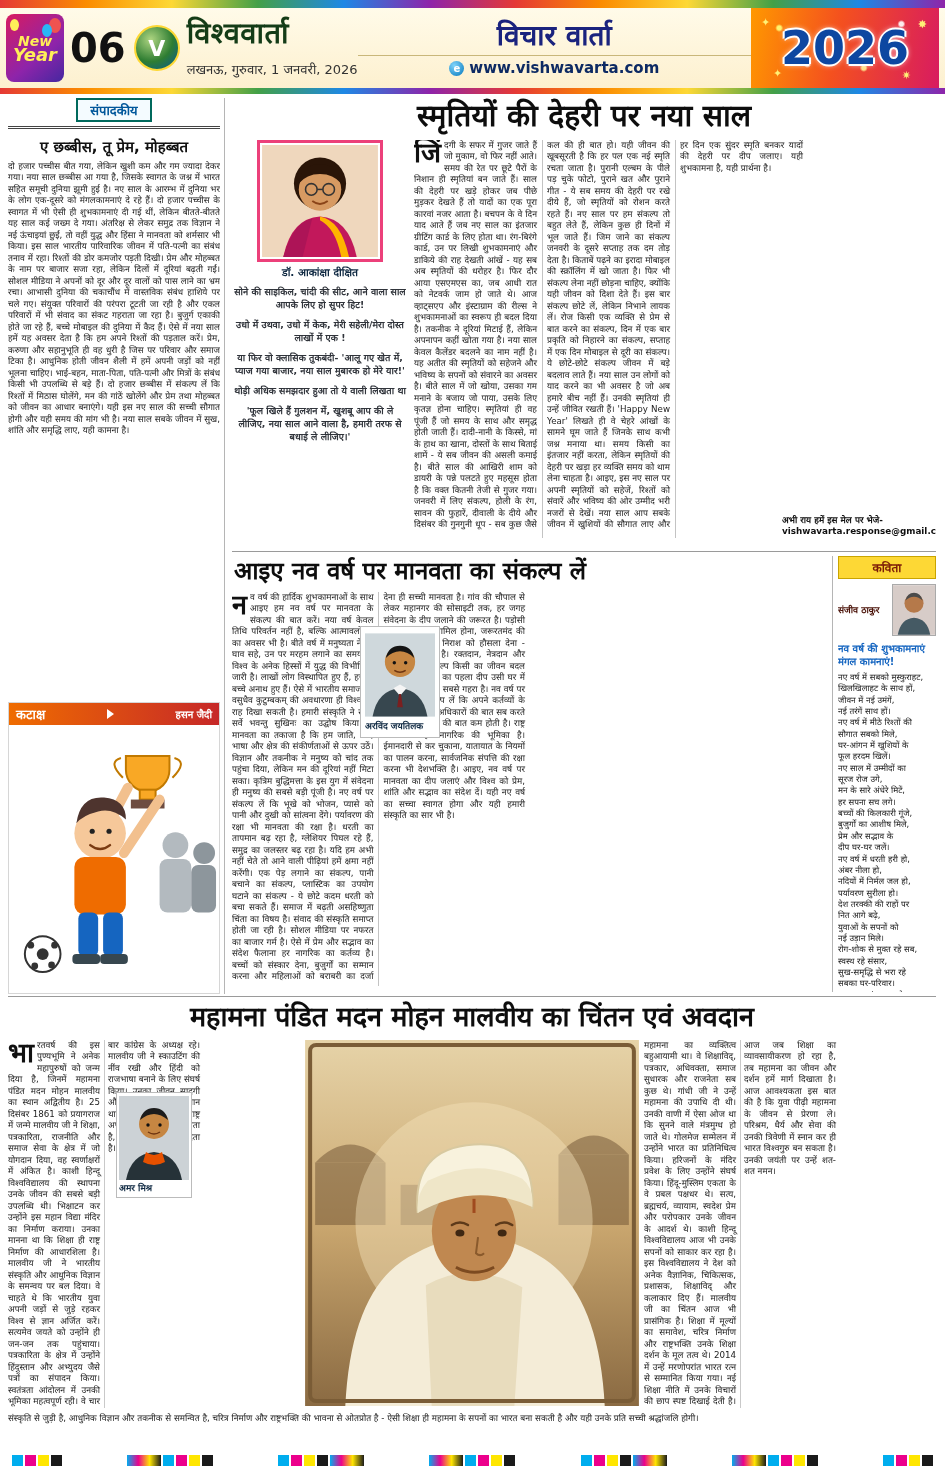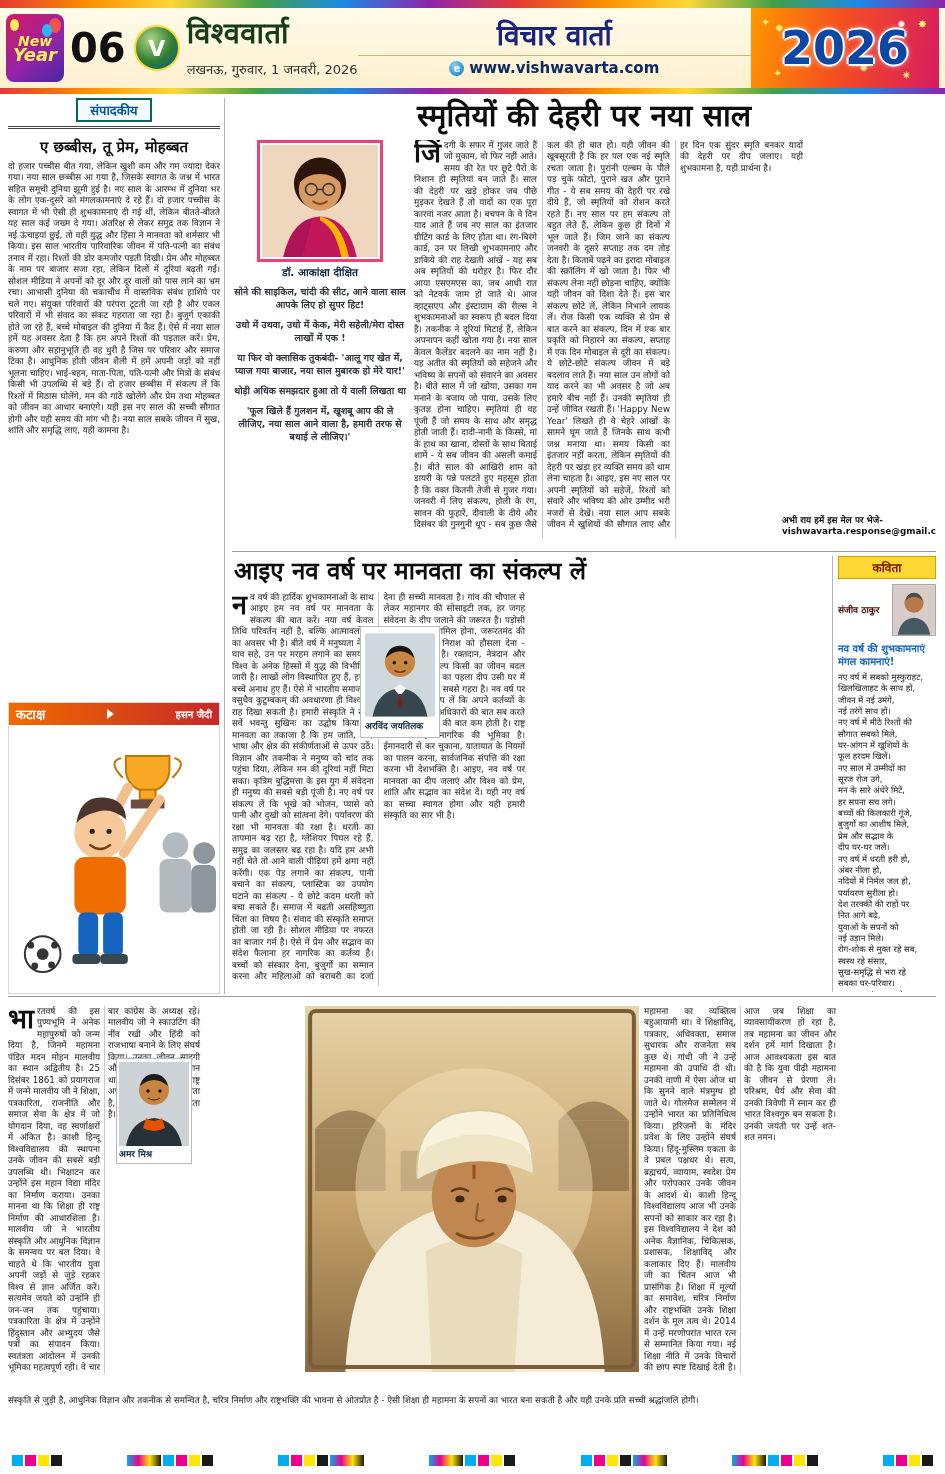--- a/index.html
+++ b/index.html
@@ -101,21 +101,21 @@
 .art3{position:absolute;left:8px;top:1000px;width:928px;height:448px;overflow:hidden}
 .art3 h2{font-size:27px;font-weight:800;text-align:center;line-height:34px;color:#0d0d0d}
 .art3-row{display:flex;margin-top:6px}
 .art3-col{width:292px;flex:0 0 auto;position:relative;height:368px;column-count:3;column-gap:8px;column-fill:auto;
   column-rule:1px solid #c9c9c9;overflow:hidden}
 .art3-photo{position:absolute;left:108px;top:52px;width:76px;background:#fff;padding:2px;border:1px solid #bbb;z-index:2}
 .art3-photo svg{width:100%;height:86px;display:block}
 .art3-photo .author-cap{font-size:9px;margin-top:2px}
 .art3-img{width:336px;flex:0 0 auto;margin:0 4px}
 .art3-img svg{width:100%;height:366px;display:block}
-.art3-bottom{margin-top:21px;height:24px;overflow:hidden}
+.art3-bottom{margin-top:5px;height:24px;overflow:hidden}
 
 .regbar{position:absolute;left:0;top:1452px;width:945px;height:16px;display:flex;align-items:center;
   justify-content:space-between;padding:0 12px}
 .reg-group{display:flex;gap:2px}
 .sq{width:11px;height:11px;display:inline-block}
 .c-c{background:#00adee}.c-m{background:#ec008c}.c-y{background:#ffe600}.c-k{background:#1a1a1a}
 .c-g{width:34px;background:linear-gradient(90deg,#00adee,#ec008c,#ffe600,#1a1a1a)}
 </style>
 </head>
 <body>
@@ -311,20 +311,21 @@
     <div class="poem-line">स्वस्थ रहे संसार,</div>
     <div class="poem-line">सुख-समृद्धि से भरा रहे</div>
     <div class="poem-line">सबका घर-परिवार।</div>
     <div class="poem-line">नया साल मंगलमय हो,</div>
 
   </div>
 
   <div class="hrule" style="left:8px;top:996px;width:928px"></div>
 
   <div class="art3">
+    <h2>महामना पंडित मदन मोहन मालवीय का चिंतन एवं अवदान</h2>
     <div class="art3-row">
       <div class="art3-col body-txt">
         <span class="dropcap">भा</span><span>रतवर्ष की इस पुण्यभूमि ने अनेक महापुरुषों को जन्म दिया है, जिनमें महामना पंडित मदन मोहन मालवीय का स्थान अद्वितीय है। 25 दिसंबर 1861 को प्रयागराज में जन्मे मालवीय जी ने शिक्षा, पत्रकारिता, राजनीति और समाज सेवा के क्षेत्र में जो योगदान दिया, वह स्वर्णाक्षरों में अंकित है। काशी हिन्दू विश्वविद्यालय की स्थापना उनके जीवन की सबसे बड़ी उपलब्धि थी। भिक्षाटन कर उन्होंने इस महान विद्या मंदिर का निर्माण कराया। उनका मानना था कि शिक्षा ही राष्ट्र निर्माण की आधारशिला है। मालवीय जी ने भारतीय संस्कृति और आधुनिक विज्ञान के समन्वय पर बल दिया। वे चाहते थे कि भारतीय युवा अपनी जड़ों से जुड़े रहकर विश्व से ज्ञान अर्जित करें। सत्यमेव जयते को उन्होंने ही जन-जन तक पहुंचाया। पत्रकारिता के क्षेत्र में उन्होंने हिंदुस्तान और अभ्युदय जैसे पत्रों का संपादन किया। स्वतंत्रता आंदोलन में उनकी भूमिका महत्वपूर्ण रही। वे चार बार कांग्रेस के अध्यक्ष रहे। मालवीय जी ने स्काउटिंग की नींव रखी और हिंदी को राजभाषा बनाने के लिए संघर्ष किया। उनका जीवन सादगी और उच्च विचारों का प्रतिमान था। वे कहते थे कि जो राष्ट्र अपनी संस्कृति को भूल जाता है, वह अपनी आत्मा खो देता है।</span>
         <div class="art3-photo">
           <svg viewBox="0 0 70 84">
             <rect width="70" height="84" fill="#ccd2d6"></rect>
             <circle cx="35" cy="28" r="15" fill="#c68642"></circle>
             <path d="M21 24 q3 -12 14 -12 q11 0 14 12 q-7 -6 -14 -6 q-7 0 -14 6z" fill="#1c1c1c"></path>
             <circle cx="29" cy="29" r="1.7" fill="#111"></circle>
             <circle cx="41" cy="29" r="1.7" fill="#111"></circle>

